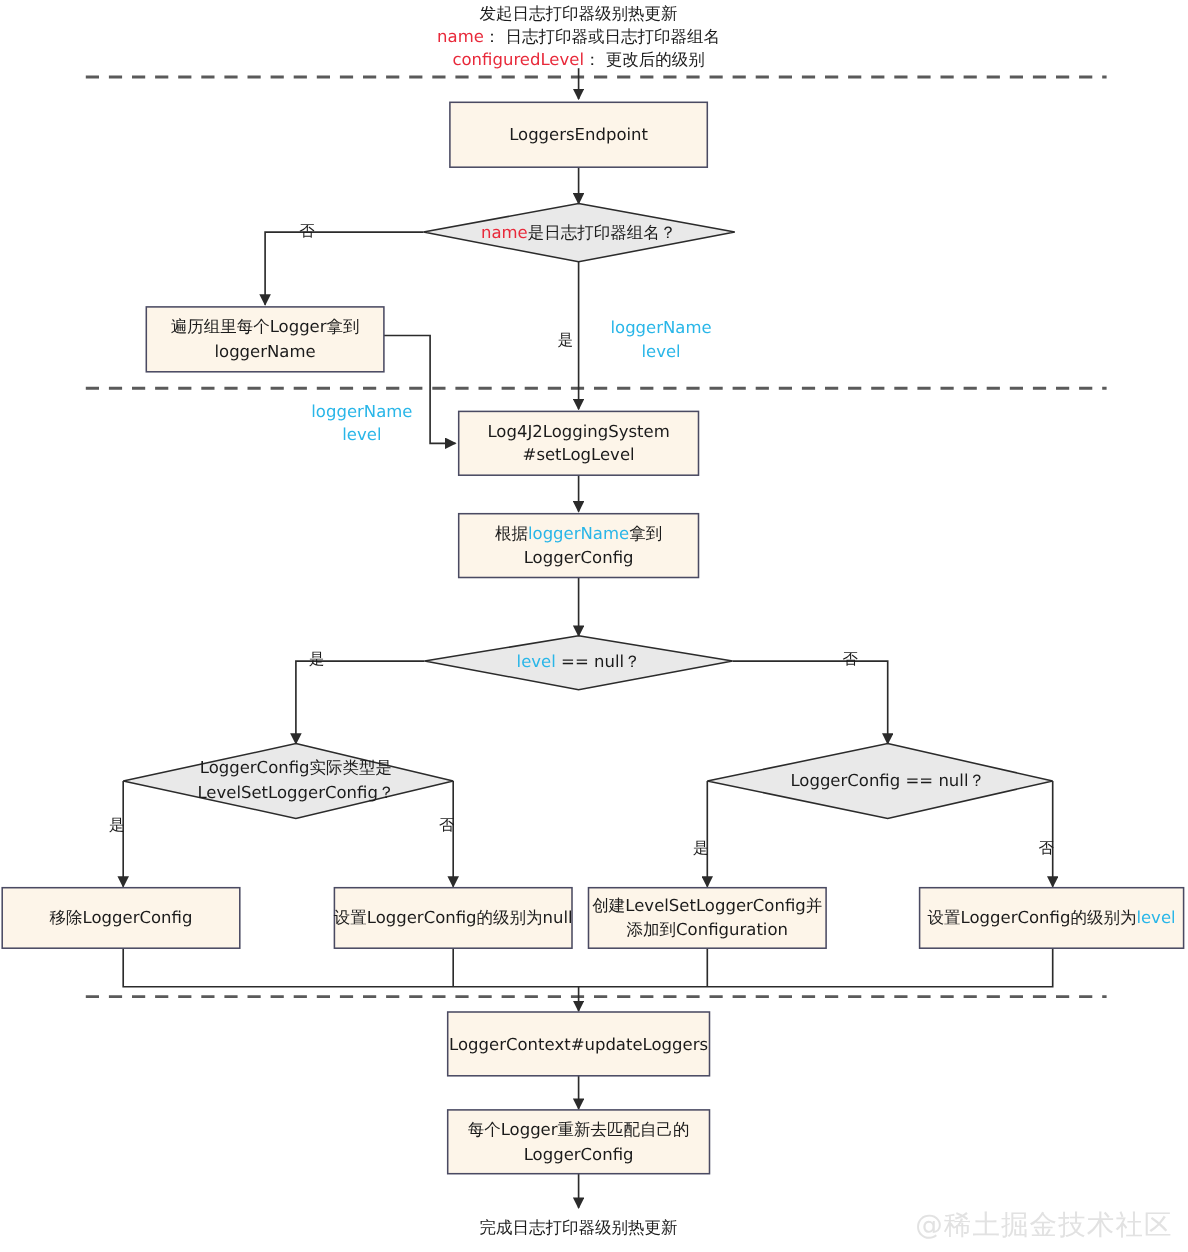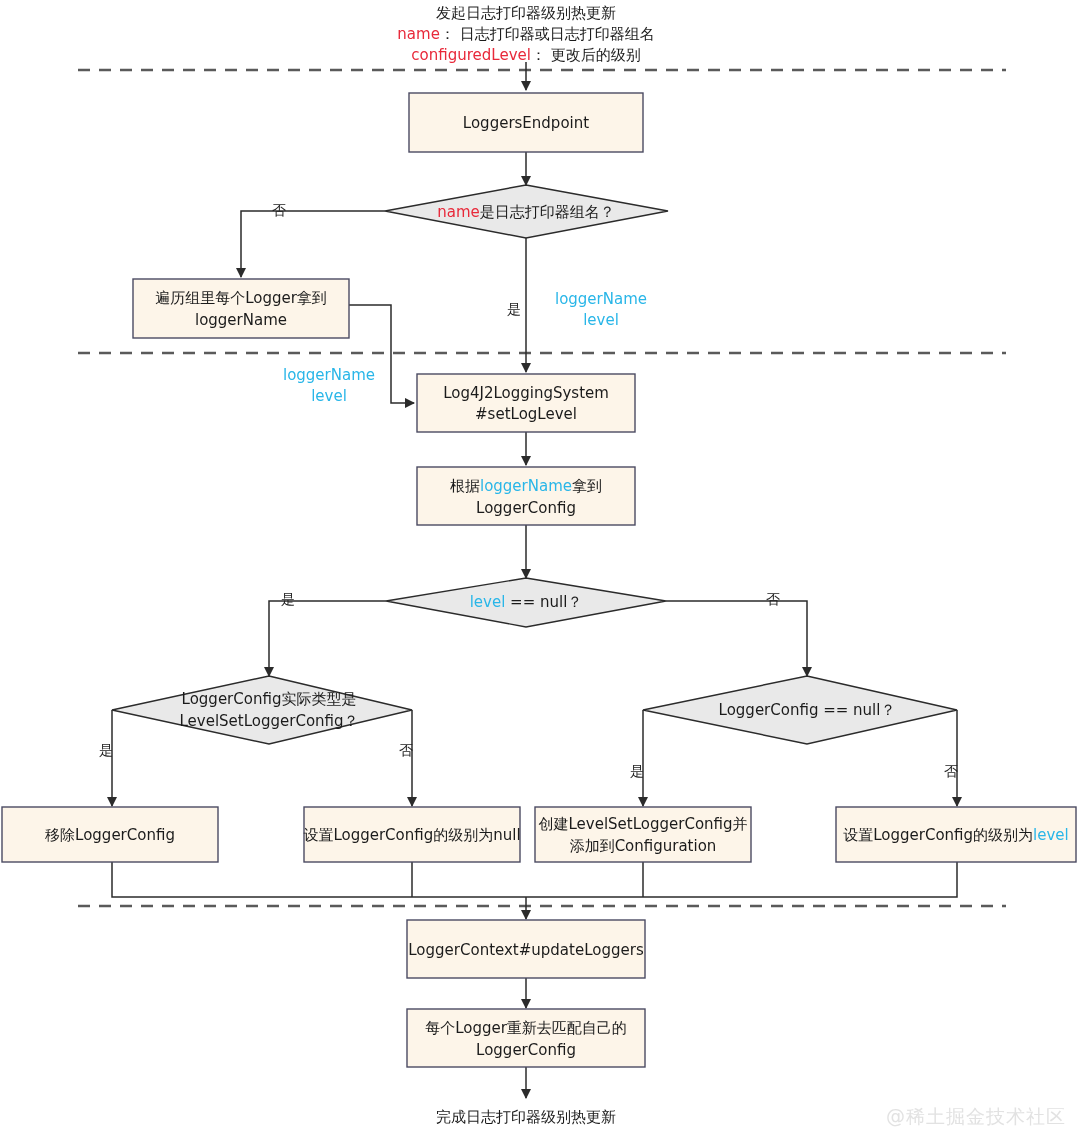--- a/index.html
+++ b/index.html
@@ -65,21 +65,21 @@
   .t-annot {
     font-size: 15px;
     text-anchor: middle;
     dominant-baseline: middle;
     fill: #29b6e8;
   }
   .watermark {
     position: absolute;
     right: 14px;
     bottom: 8px;
-    font-size: 19px;
+    font-size: 25px;
     color: #e2e2e2;
     letter-spacing: 1px;
     user-select: none;
     font-family: "DejaVu Sans", "Liberation Sans", sans-serif;
   }
 </style>
 </head>
 <body>
 
 <svg id="flow" viewBox="0 0 1080 1138">

